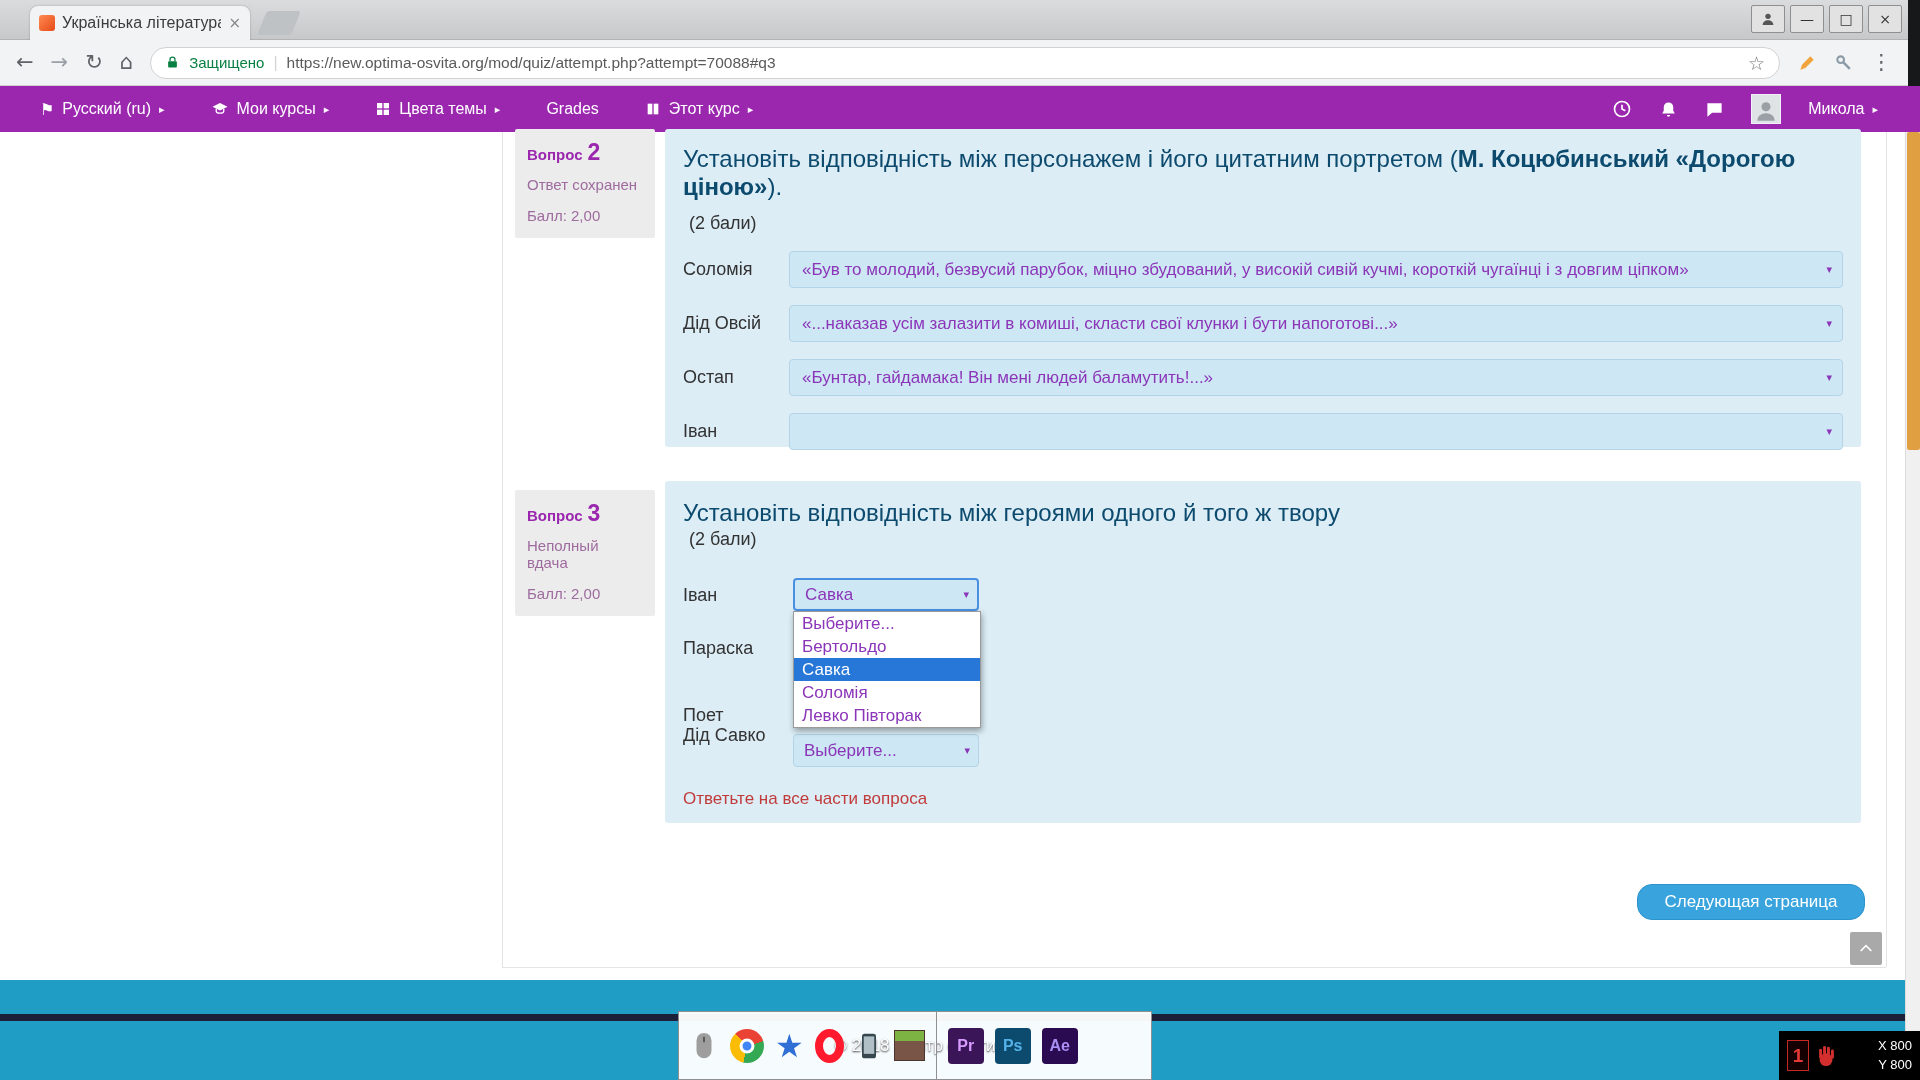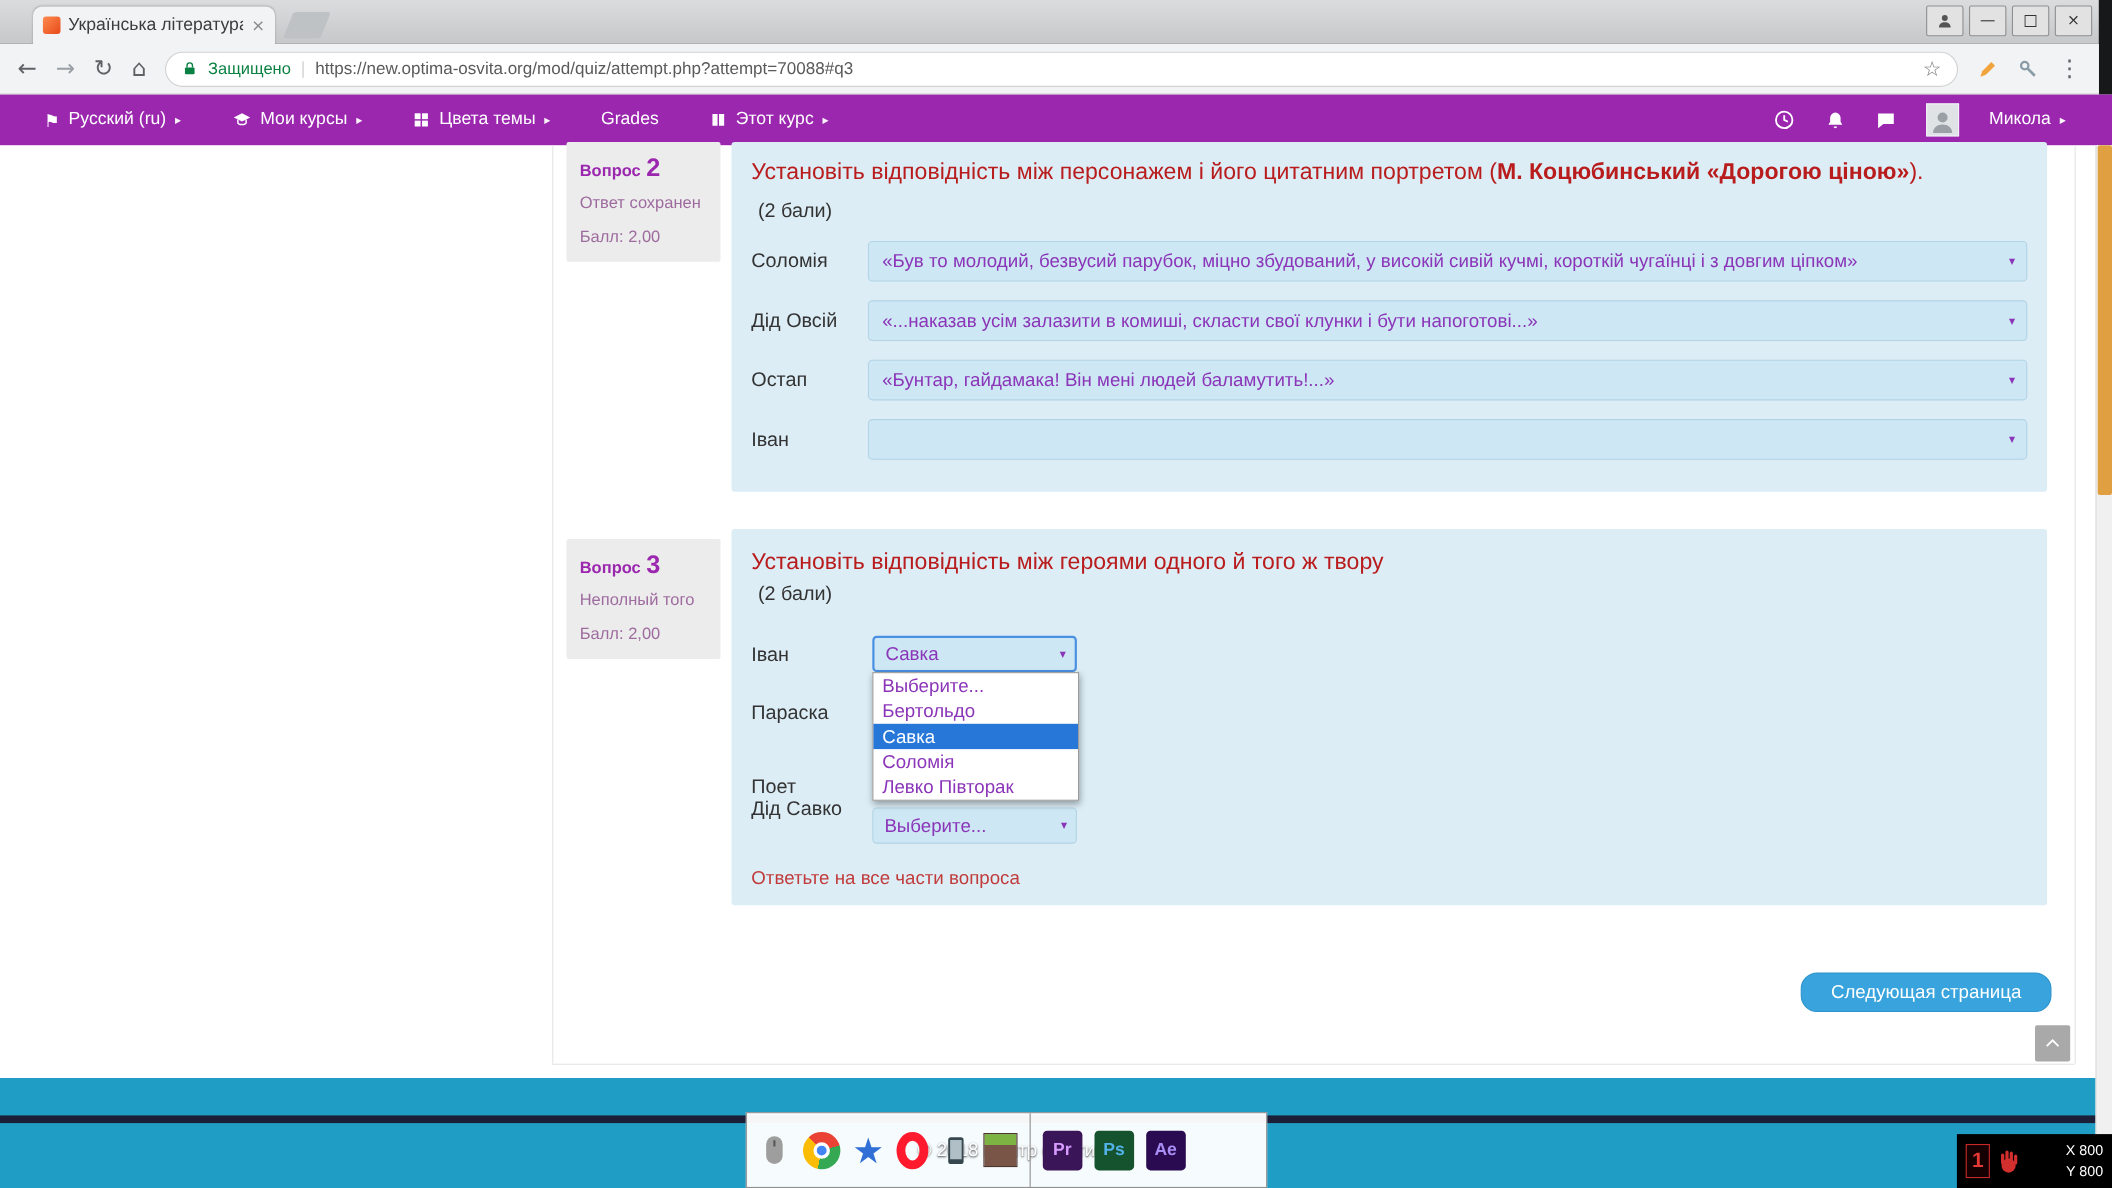--- a/index.html
+++ b/index.html
@@ -44,21 +44,21 @@
   .qno{color:#9b27af;font-weight:700;font-size:15px}
   .qno b{font-size:23px;margin-left:5px}
   .qstate{color:#9e6b9e;font-size:15px;margin-top:10px}
   .qgrade{color:#9e6b9e;font-size:15px;margin-top:14px}
   #q2-info{top:129px}
   #q3-info{top:490px}
 
   .qbody{position:absolute;left:665px;width:1196px;background:#dcedf6;border-radius:3px}
   #q2-body{top:129px;height:318px;padding:16px 18px}
   #q3-body{top:481px;height:342px}
-  .qtext{font-size:21px;color:#b91c1c}
+  .qtext{font-size:24px;color:#0c4a6e}
   .qpoints{font-size:18px;color:#333;margin-top:12px;margin-left:6px}
 
   .match-row{display:flex;align-items:center;margin-top:17px}
   .mlabel{width:80px;flex:0 0 auto;font-size:18px;color:#333;line-height:1.15;margin-right:26px}
   .mselect{position:relative;flex:1;height:37px;background:#cde7f4;border:1px solid #b2d4e6;border-radius:4px;color:#8b35b8;font-size:17px;line-height:35px;padding:0 36px 0 12px;white-space:nowrap;overflow:hidden}
   .mselect .arrow{position:absolute;right:10px;top:0;line-height:35px;font-size:11px;color:#8b35b8}
 
   #q3-body .qtext{position:absolute;left:18px;top:18px}
   #q3-body .qpoints{position:absolute;left:24px;top:48px;margin:0}
   .q3-label{position:absolute;left:18px;font-size:18px;color:#333}
@@ -84,21 +84,21 @@
   .copyright{position:absolute;left:50%;top:24px;transform:translateX(-50%);color:#fff;font-size:17px;text-shadow:0 1px 2px rgba(0,0,0,.8);white-space:nowrap;z-index:1}
   .tb-icon{position:relative;z-index:2;display:flex;align-items:center;justify-content:center}
   .chrome{width:34px;height:34px;border-radius:50%;background:conic-gradient(from -45deg,#ea4335 0 33%,#34a853 0 66%,#fbbc05 0 100%);position:relative}
   .chrome-core{position:absolute;left:50%;top:50%;width:15px;height:15px;transform:translate(-50%,-50%);background:#4285f4;border-radius:50%;border:3px solid #fff}
   .bluestar{color:#2f6fd6;font-size:32px;line-height:1}
   .opera{width:29px;height:34px;border-radius:50%;border:8px solid #ff1b2d}
   .mc{width:31px;height:31px;background:linear-gradient(#7cb342 0 35%,#795548 35% 100%);border:1px solid #4e342e}
   .tb-divider{width:1px;height:67px;background:#8f8f8f;position:relative;z-index:2}
   .adobe{width:36px;height:36px;border-radius:4px;display:flex;align-items:center;justify-content:center;font-size:16px;font-weight:700;position:relative;z-index:2}
   .pr{background:#3a1659;color:#d79bff}
-  .ps{background:#14532d;color:#53b2e8}
+  .ps{background:#0c4a6e;color:#53b2e8}
   .ae{background:#2a0a50;color:#a98ef5}
 
   
   .xy{position:absolute;left:1779px;top:1031px;width:141px;height:49px;background:#000;display:flex;align-items:center;gap:6px;padding:0 8px;z-index:10}
   .rec1{width:22px;height:31px;background:#140000;border:1px solid #c62828;color:#e53935;font-weight:700;font-size:19px;display:flex;align-items:center;justify-content:center}
   .xy-col{margin-left:auto;color:#fff;font-size:13px;line-height:1.45;text-align:right}
 
   
   .scrollbar{position:absolute;right:0;top:132px;width:15px;height:948px;background:#f0f0f0;border-left:1px solid #dcdcdc}
   .scroll-thumb{position:absolute;left:1px;top:0;width:13px;height:318px;background:#e0a042;border-radius:2px}
@@ -270,21 +270,21 @@
   <div class="match-row">
     <div class="mlabel">Іван</div>
     <div class="mselect">
       <span class="arrow glyph">▾</span>
     </div>
   </div>
 </div>
 
 <div class="qinfo" id="q3-info">
   <div class="qno"><span>Вопрос</span><b>3</b></div>
-  <div class="qstate">Неполный того</div>
+  <div class="qstate">Неполный вдача</div>
   <div class="qgrade">Балл: 2,00</div>
 </div>
 
 <div class="qbody" id="q3-body" style="position:absolute">
   <div class="qtext">Установіть відповідність між героями одного й того ж твору</div>
   <div class="qpoints">(2 бали)</div>
 
   <div class="q3-label" style="top:104px">Іван</div>
   <div class="q3-label" style="top:157px">Параска</div>
   <div class="q3-label" style="top:224px">Поет</div>

